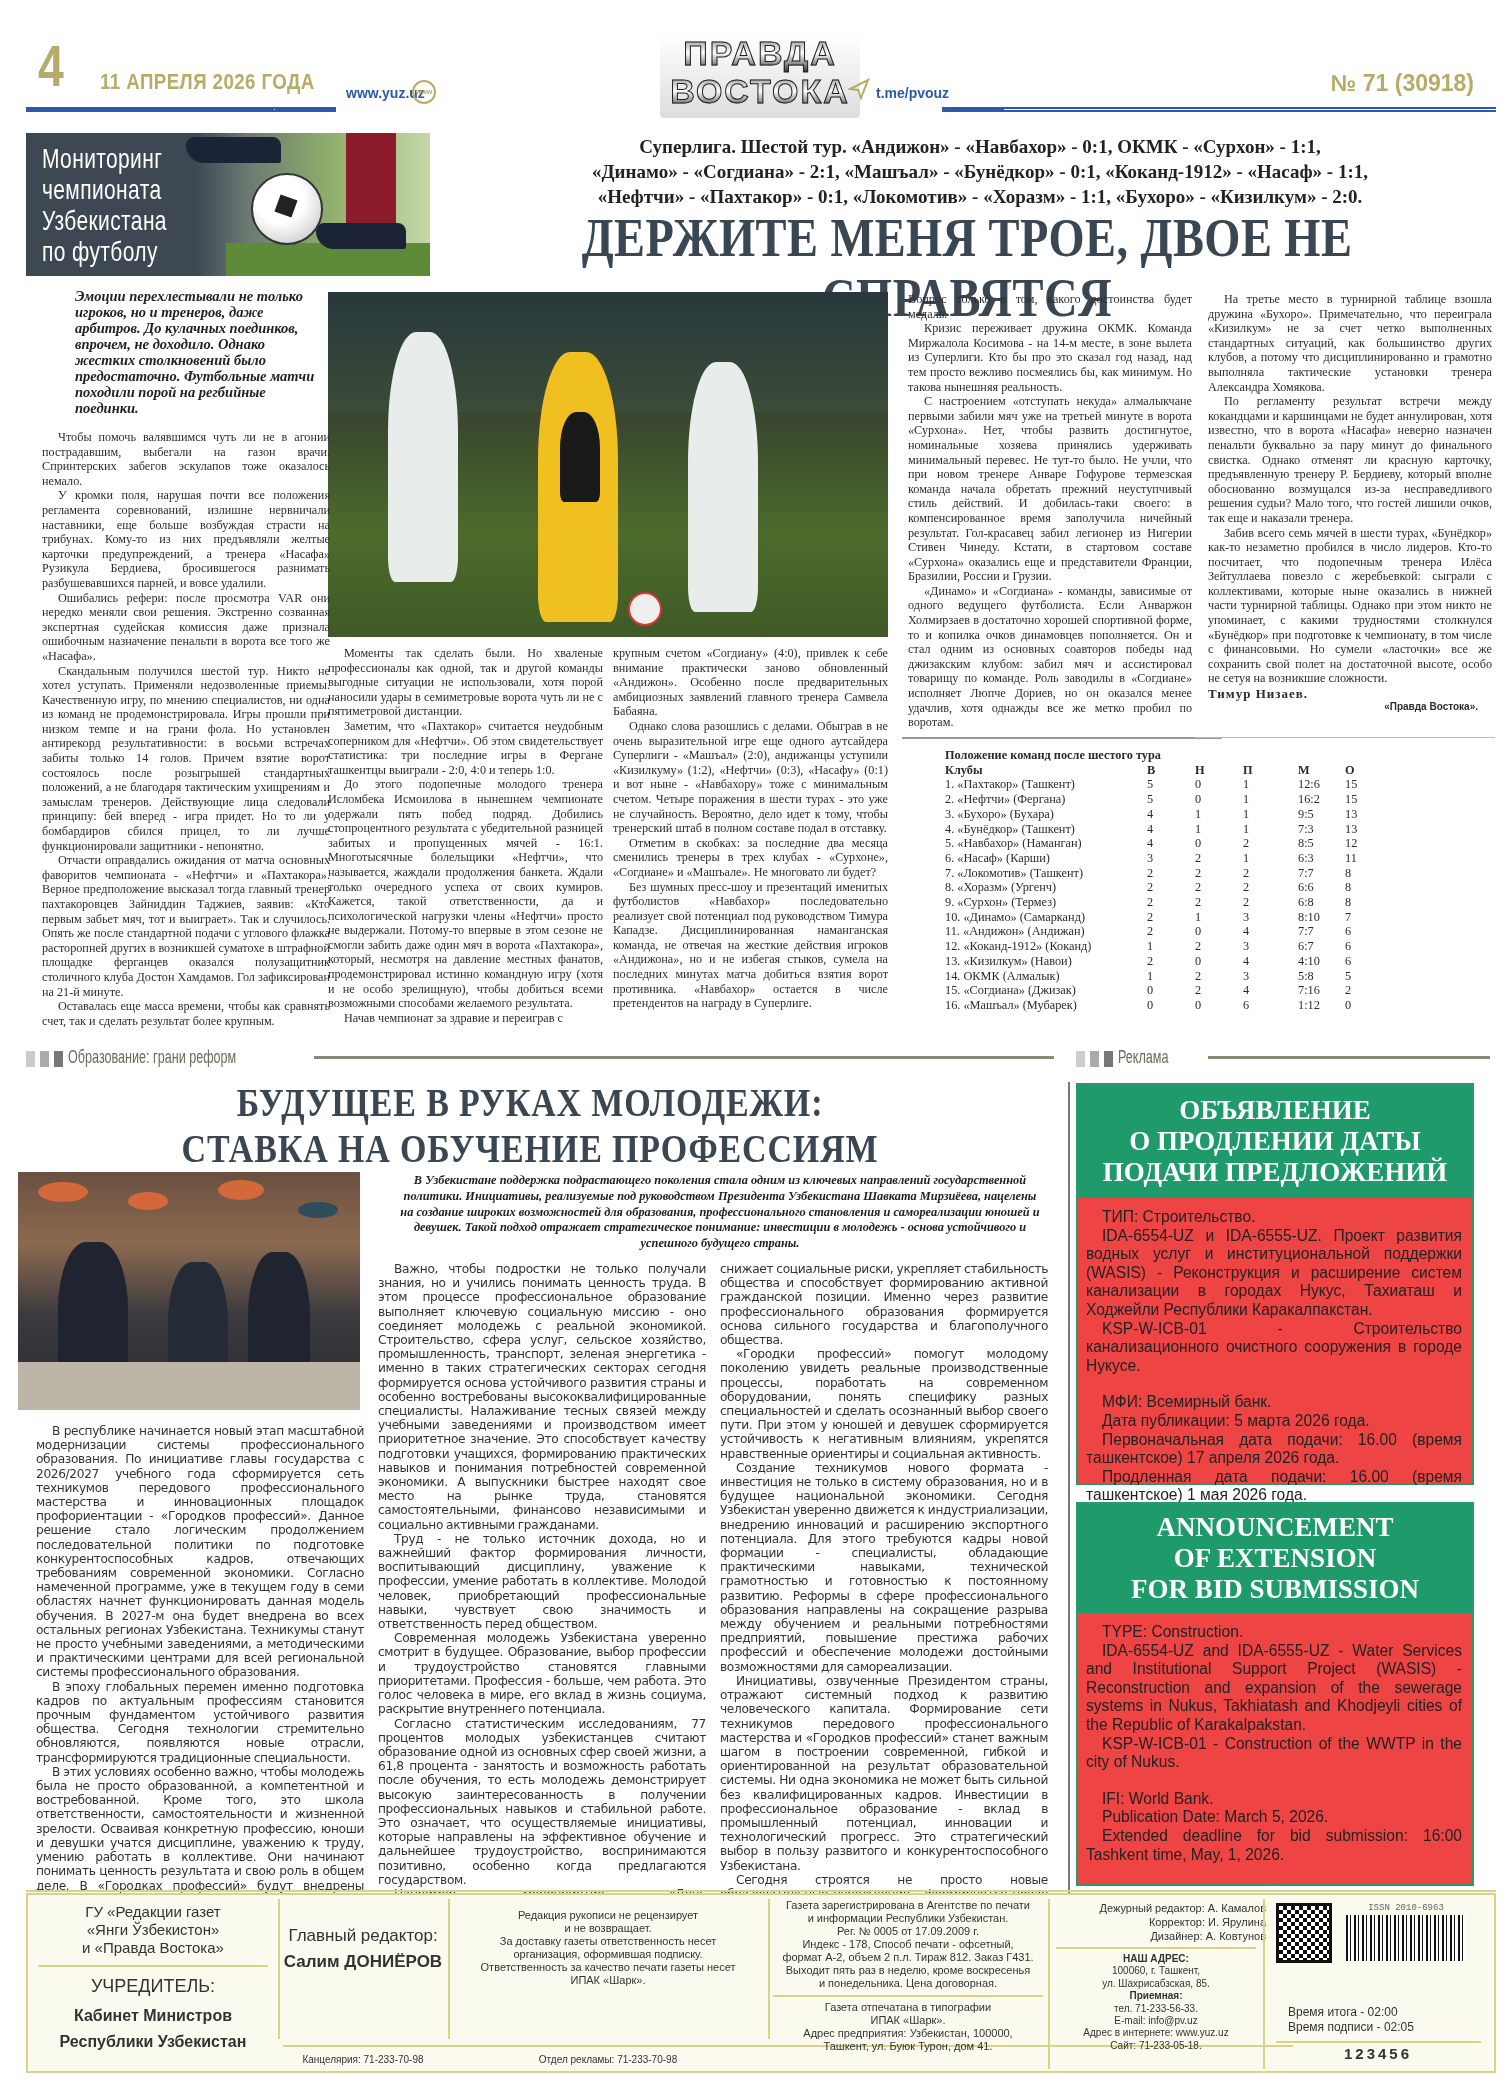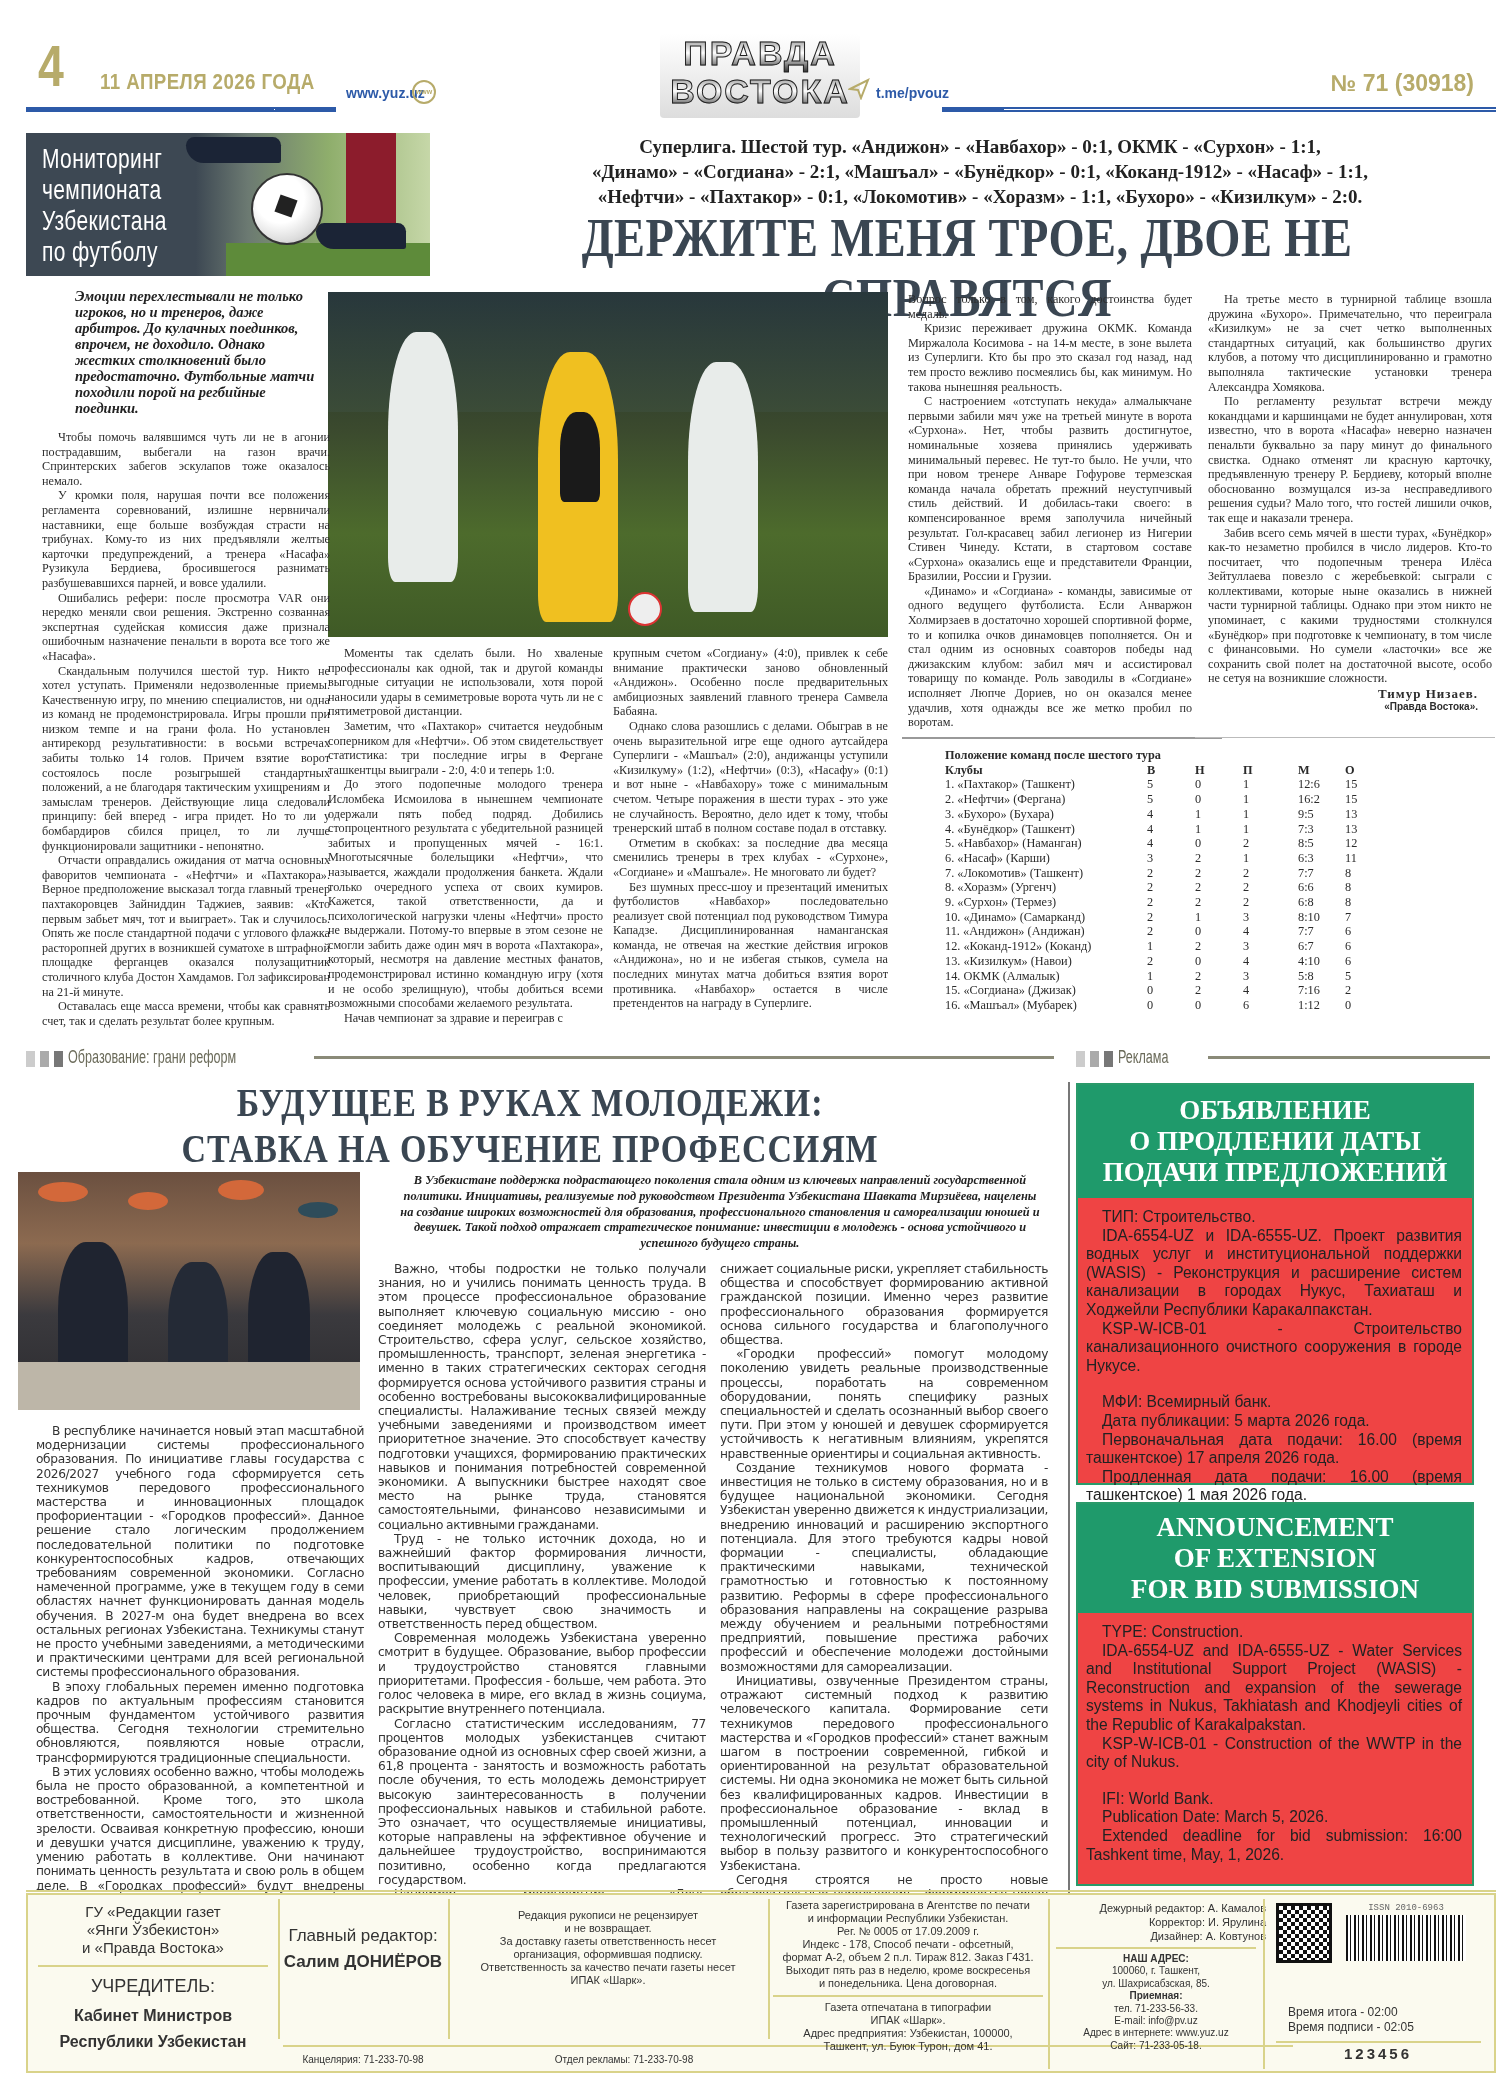--- a/index.html
+++ b/index.html
@@ -128,21 +128,21 @@
 <div class="abs col" style="left:908px;top:292px;width:284px">
   <p style="text-indent:0">Вопрос только в том, какого достоинства будет медаль.</p>
     <p>Кризис переживает дружина ОКМК. Команда Миржалола Косимова - на 14-м месте, в зоне вылета из Суперлиги. Кто бы про это сказал год назад, над тем просто вежливо посмеялись бы, как минимум. Но такова нынешняя реальность.</p>
     <p>С настроением «отступать некуда» алмалыкчане первыми забили мяч уже на третьей минуте в ворота «Сурхона». Нет, чтобы развить достигнутое, номинальные хозяева принялись удерживать минимальный перевес. Не тут-то было. Не учли, что при новом тренере Анваре Гофурове термезская команда начала обретать прежний неуступчивый стиль действий. И добилась-таки своего: в компенсированное время заполучила ничейный результат. Гол-красавец забил легионер из Нигерии Стивен Чинеду. Кстати, в стартовом составе «Сурхона» оказались еще и представители Франции, Бразилии, России и Грузии.</p>
     <p>«Динамо» и «Согдиана» - команды, зависимые от одного ведущего футболиста. Если Анваржон Холмирзаев в достаточно хорошей спортивной форме, то и копилка очков динамовцев пополняется. Он и стал одним из основных соавторов победы над джизакским клубом: забил мяч и ассистировал товарищу по команде. Роль заводилы в «Согдиане» исполняет Люпче Дориев, но он оказался менее удачлив, хотя однажды все же метко пробил по воротам.</p>
 </div>
 <div class="abs col" style="left:1208px;top:292px;width:284px">
   <p>На третье место в турнирной таблице взошла дружина «Бухоро». Примечательно, что переиграла «Кизилкум» не за счет четко выполненных стандартных ситуаций, как большинство других клубов, а потому что дисциплинированно и грамотно выполняла тактические установки тренера Александра Хомякова.</p>
     <p>По регламенту результат встречи между кокандцами и каршинцами не будет аннулирован, хотя известно, что в ворота «Насафа» неверно назначен пенальти буквально за пару минут до финального свистка. Однако отменят ли красную карточку, предъявленную тренеру Р. Бердиеву, который вполне обоснованно возмущался из-за несправедливого решения судьи? Мало того, что гостей лишили очков, так еще и наказали тренера.</p>
     <p>Забив всего семь мячей в шести турах, «Бунёдкор» как-то незаметно пробился в число лидеров. Кто-то посчитает, что подопечным тренера Илёса Зейтуллаева повезло с жеребьевкой: сыграли с коллективами, которые ныне оказались в нижней части турнирной таблицы. Однако при этом никто не упоминает, с какими трудностями столкнулся «Бунёдкор» при подготовке к чемпионату, в том числе с финансовыми. Но сумели «ласточки» все же сохранить свой полет на достаточной высоте, особо не сетуя на возникшие сложности.</p>
-  <div style="text-align:right;font:bold 13px/15px 'Liberation Serif',serif;letter-spacing:1px;margin-right:14px">Тимур Низаев.</div>
+  <div style="font:bold 13px/15px 'Liberation Serif',serif;letter-spacing:1px;margin-right:14px">Тимур Низаев.</div>
   <div style="text-align:right;font:bold 10px/12px 'Liberation Sans',sans-serif;margin-right:14px">«Правда Востока».</div>
 </div>
 <div class="abs" style="left:902px;top:737px;width:320px;height:2px;background:#999"></div>
 <div class="abs" style="left:1195px;top:737px;width:300px;height:1px;background:#bbb"></div>
 
 <div class="abs tbl">
   <div style="font-weight:bold">Положение команд после шестого тура</div>
   <table>
     <colgroup>
         <col style="width:202px">
@@ -402,21 +402,21 @@
   <div class="fcell" style="left:425px;top:14px;width:310px">
     <div>Редакция рукописи не рецензирует</div>
       <div>и не возвращает.</div>
       <div>За доставку газеты ответственность несет</div>
       <div>организация, оформившая подписку.</div>
       <div>Ответственность за качество печати газеты несет</div>
       <div>ИПАК «Шарк».</div>
   </div>
   <div class="hsep" style="left:255px;top:150px;width:1010px"></div>
   <div class="fcell" style="left:255px;top:158px;width:160px;font-size:10px">Канцелярия: 71-233-70-98</div>
-  <div class="fcell" style="left:441px;top:158px;width:310px;font-size:10px">Отдел рекламы: 71-233-70-98</div>
+  <div class="fcell" style="left:425px;top:158px;width:310px;font-size:10px">Отдел рекламы: 71-233-70-98</div>
   <div class="vsep" style="left:740px;top:4px;height:140px"></div>
   <div class="fcell" style="left:745px;top:4px;width:270px">
     <div>Газета зарегистрирована в Агентстве по печати</div>
       <div>и информации Республики Узбекистан.</div>
       <div>Рег. № 0005 от 17.09.2009 г.</div>
     <div>Индекс - 178, Способ печати - офсетный,</div>
       <div>формат А-2, объем 2 п.л. Тираж 812. Заказ Г431.</div>
     <div>Выходит пять раз в неделю, кроме воскресенья</div>
       <div>и понедельника. Цена договорная.</div>
   </div>

